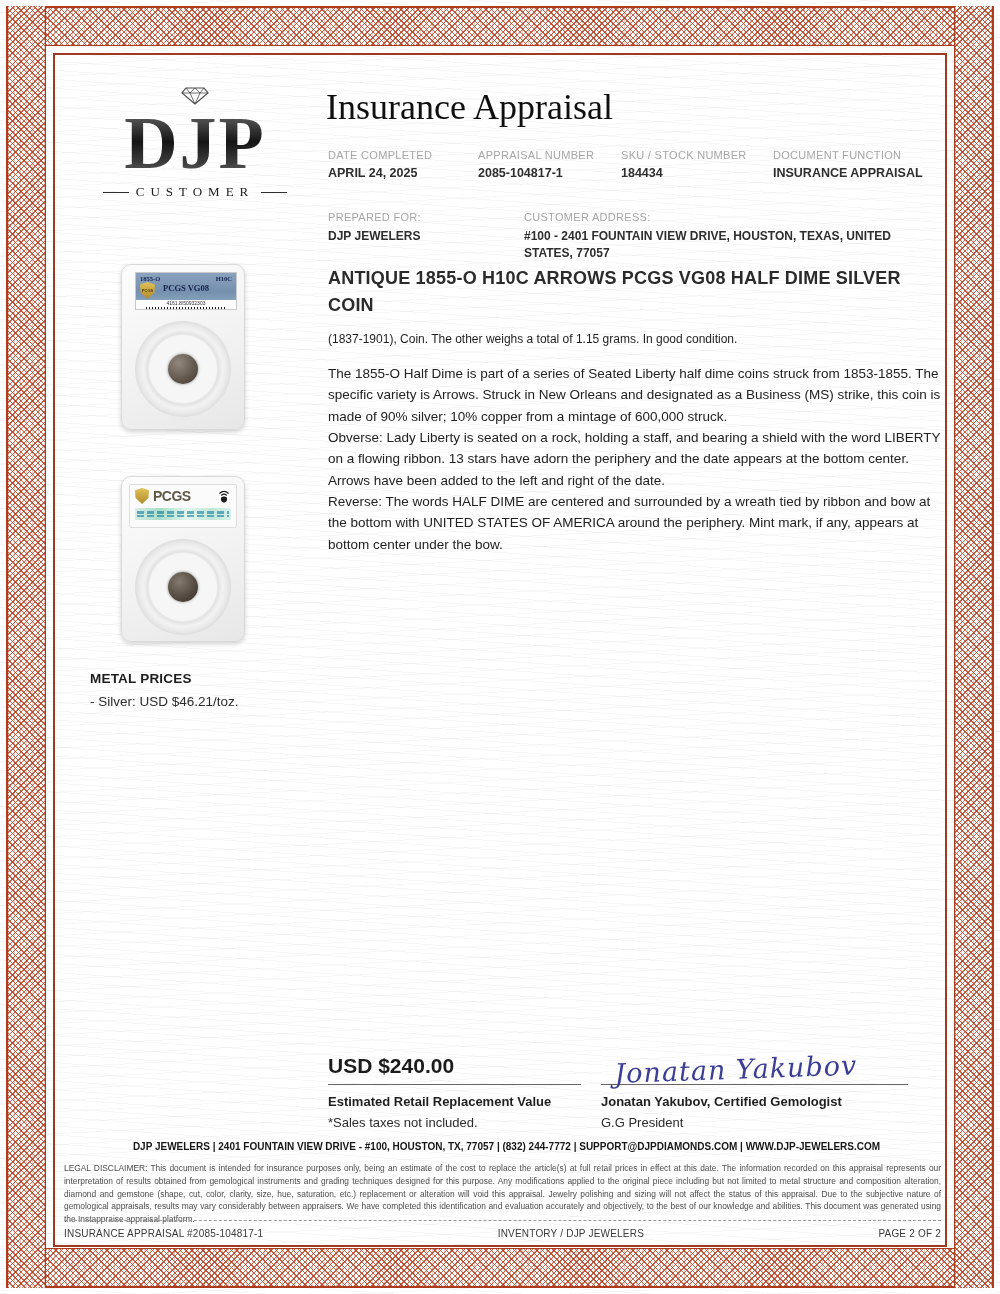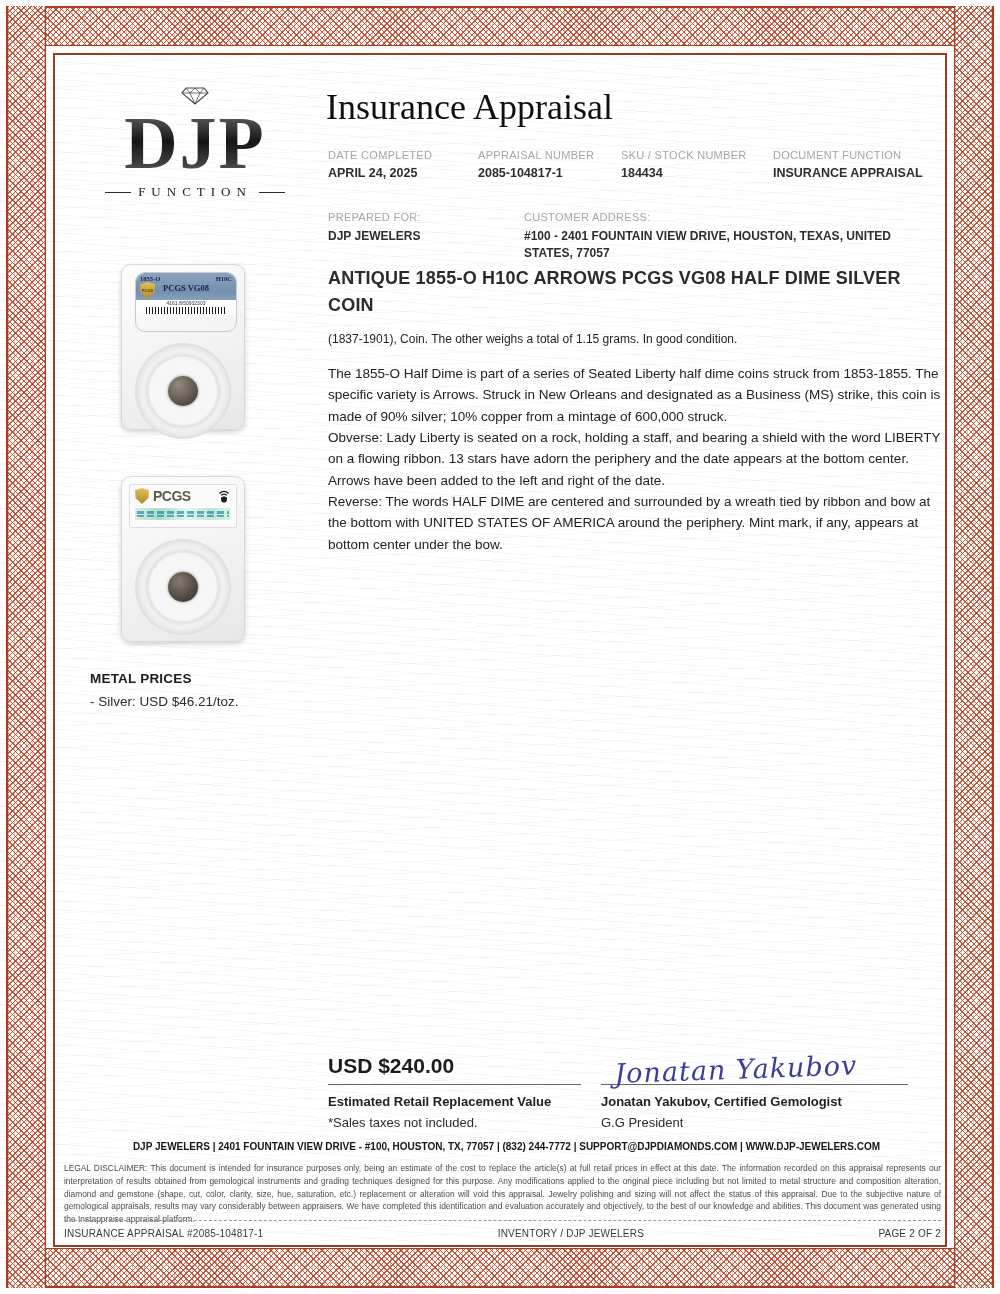--- a/index.html
+++ b/index.html
@@ -67,21 +67,21 @@
 
   
   .slab {
     position:absolute; left:121px; width:124px; height:166px;
     background:linear-gradient(155deg,#fdfdfd 0%,#f1f1f1 60%,#e7e7e7 100%);
     border:1px solid #d9d9d9; border-radius:10px;
     box-shadow:0 2px 5px rgba(0,0,0,0.18);
     padding:7px 7px 0;
   }
   .slab-1 { top:264px; } .slab-2 { top:476px; }
-  .slab-label { height:60px; border-radius:10px; overflow:hidden; border:1px solid #c9c9c9; position:relative;margin-left:6px; }
+  .slab-label { height:38px; border-radius:0; overflow:hidden; border:1px solid #c9c9c9; position:relative;margin-left:6px; }
   .blue-part { height:27px; background:linear-gradient(180deg,#8aa2be 0%,#7490ae 70%,#85a0ba 100%); padding:2px 4px 0; }
   .blue-row { display:flex; justify-content:space-between; font-family:"Liberation Serif", serif; font-weight:bold; font-size:6.5px; color:#16234c; }
   .blue-grade { text-align:center; font-family:"Liberation Serif", serif; font-weight:bold; font-size:8.5px; color:#16234c; margin-top:1px; }
   .white-part { height:15px; background:#fcfcfc; text-align:center; }
   .serial { font-size:5px; color:#333; line-height:6px; }
   .barcode { height:7px; margin:1px 10px 0; background:repeating-linear-gradient(90deg,#1a1a1a 0 1px, transparent 1px 3px); }
   .gold-shield {
     position:absolute; left:4px; top:9px; width:15px; height:17px;
     background:linear-gradient(180deg,#e0c258,#b18a2b);
     clip-path:polygon(50% 0,100% 14%,96% 62%,50% 100%,4% 62%,0 14%);
@@ -151,21 +151,21 @@
   <div class="inner-rule"></div>
 
   <div class="logo-block">
     <svg class="logo-diamond" width="30" height="20" viewBox="0 0 30 20">
       <path d="M6 2h18l4 5-13 11L2 7z" fill="none" stroke="#4a4a4a" stroke-width="1.2"></path>
       <path d="M2 7h26 M10 7l5 11 5-11 M6 2l4 5 5-5 5 5 4-5" fill="none" stroke="#4a4a4a" stroke-width="0.8"></path>
     </svg>
     <div class="logo-text">DJP</div>
     <div class="logo-sub">
       <span class="rule"></span>
-      <span class="word">FUNCTION</span>
+      <span class="word">CUSTOMER</span>
       <span class="rule"></span>
     </div>
   </div>
 
   <div class="doc-title">Insurance Appraisal</div>
 
   <div class="meta-row">
     <div class="meta-col-0">
       <div class="meta-label">DATE COMPLETED</div>
       <div class="meta-value">APRIL 24, 2025</div>

